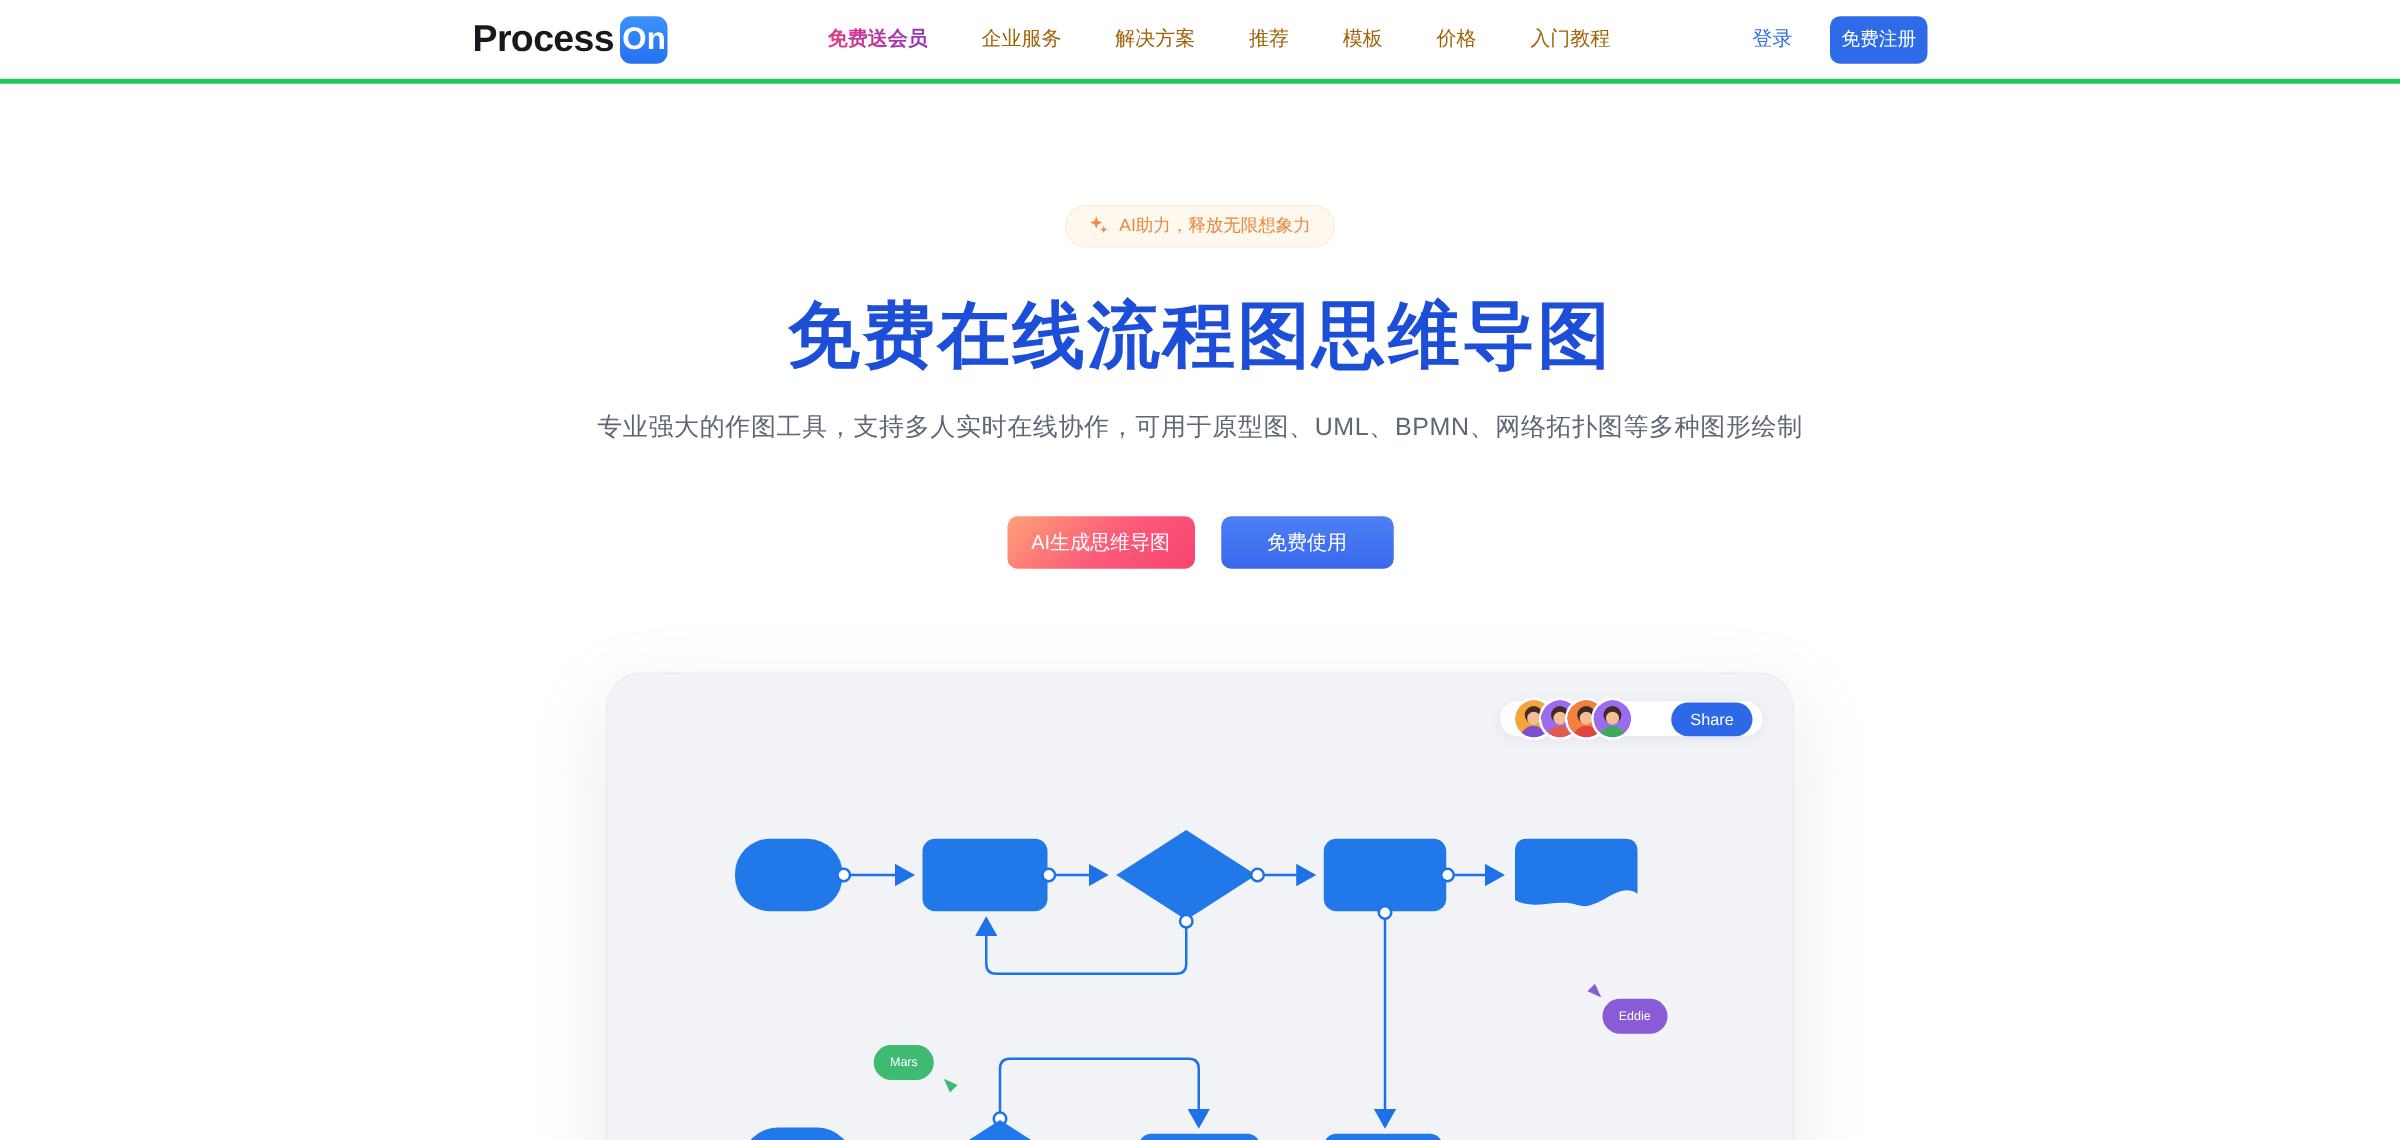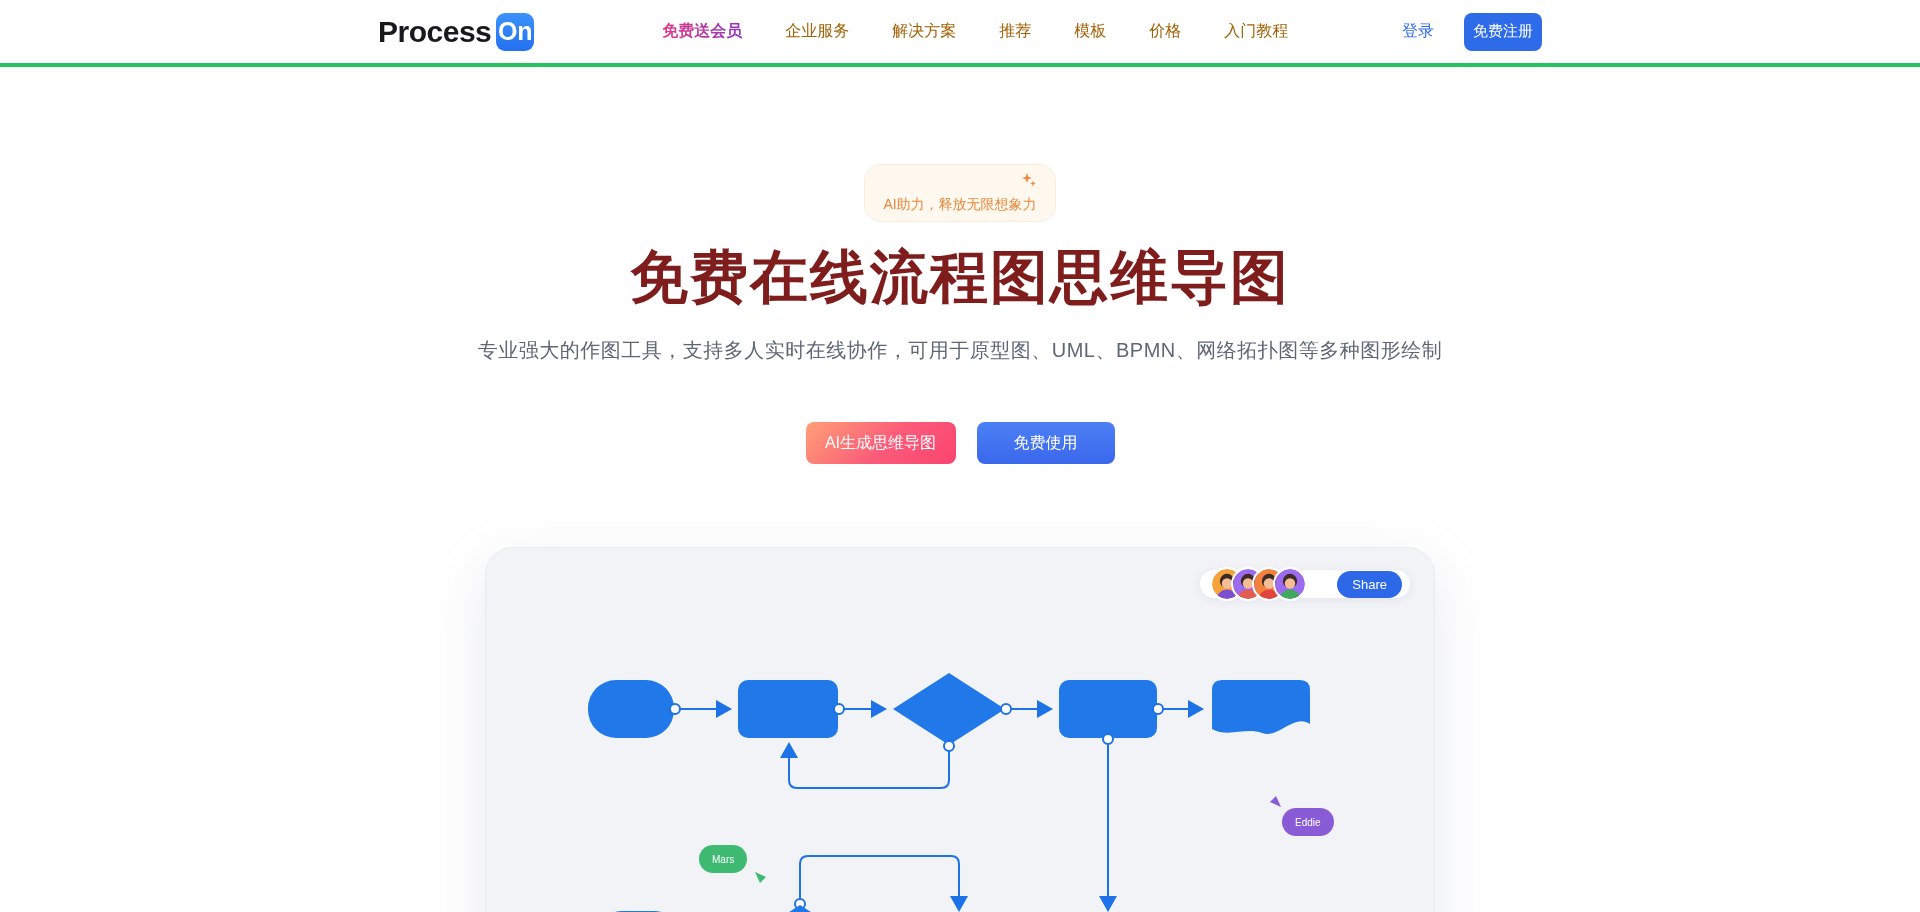--- a/index.html
+++ b/index.html
@@ -21,24 +21,24 @@
     .nav-item.active { background:linear-gradient(90deg,#e23a86,#8c35be);
       -webkit-background-clip:text; background-clip:text; color:transparent; }
   }
   .nav-auth { margin-left:auto; display:flex; align-items:center; gap:30px; }
   .login-link { color:#2e6be8; font-size:16px; text-decoration:none; cursor:pointer; }
   .register-btn { background:#2e6be8; color:#fff; font-size:15px; border:none; cursor:pointer;
     height:38px; padding:0 9px; border-radius:8px; }
 
   
   .hero { text-align:center; }
-  .hero-badge { display:inline-flex; align-items:flex-end; gap:8px; margin-top:97px;
+  .hero-badge { display:inline-flex; align-items:flex-start; gap:8px; margin-top:97px;
     background:#fef8ee; border:1px solid #faeedb; color:#e8883c; font-size:14px;
-    padding:7px 18px; border-radius:17px;flex-direction:column; }
-  .hero-title { margin-top:17px; font-size:58px; font-weight:800; color:#7f1d1d; letter-spacing:2px; }
+    padding:7px 18px; border-radius:17px; }
+  .hero-title { margin-top:32px; font-size:58px; font-weight:800; color:#1d4ed8; letter-spacing:2px; }
   .hero-subtitle { margin-top:20px; font-size:20px; color:#5f6775; letter-spacing:0.5px; }
   .hero-ctas { margin-top:58px; display:flex; justify-content:center; gap:21px; }
   .cta { height:42px; border:none; border-radius:8px; color:#fff; font-size:16px; cursor:pointer; }
   .cta-ai { width:150px; background:linear-gradient(135deg,#ffa077 0%,#fb5a79 55%,#f94470 100%);text-align:center; }
   .cta-free { width:138px; background:linear-gradient(180deg,#4c80f5,#3a67ec); }
 
   
   .preview-card { position:relative; width:950px; height:620px; margin:83px auto 0;
     background:#f1f3f7; border:1px solid #e8ecf2; border-radius:28px;
     box-shadow:0 20px 60px rgba(140,152,175,0.20); }

